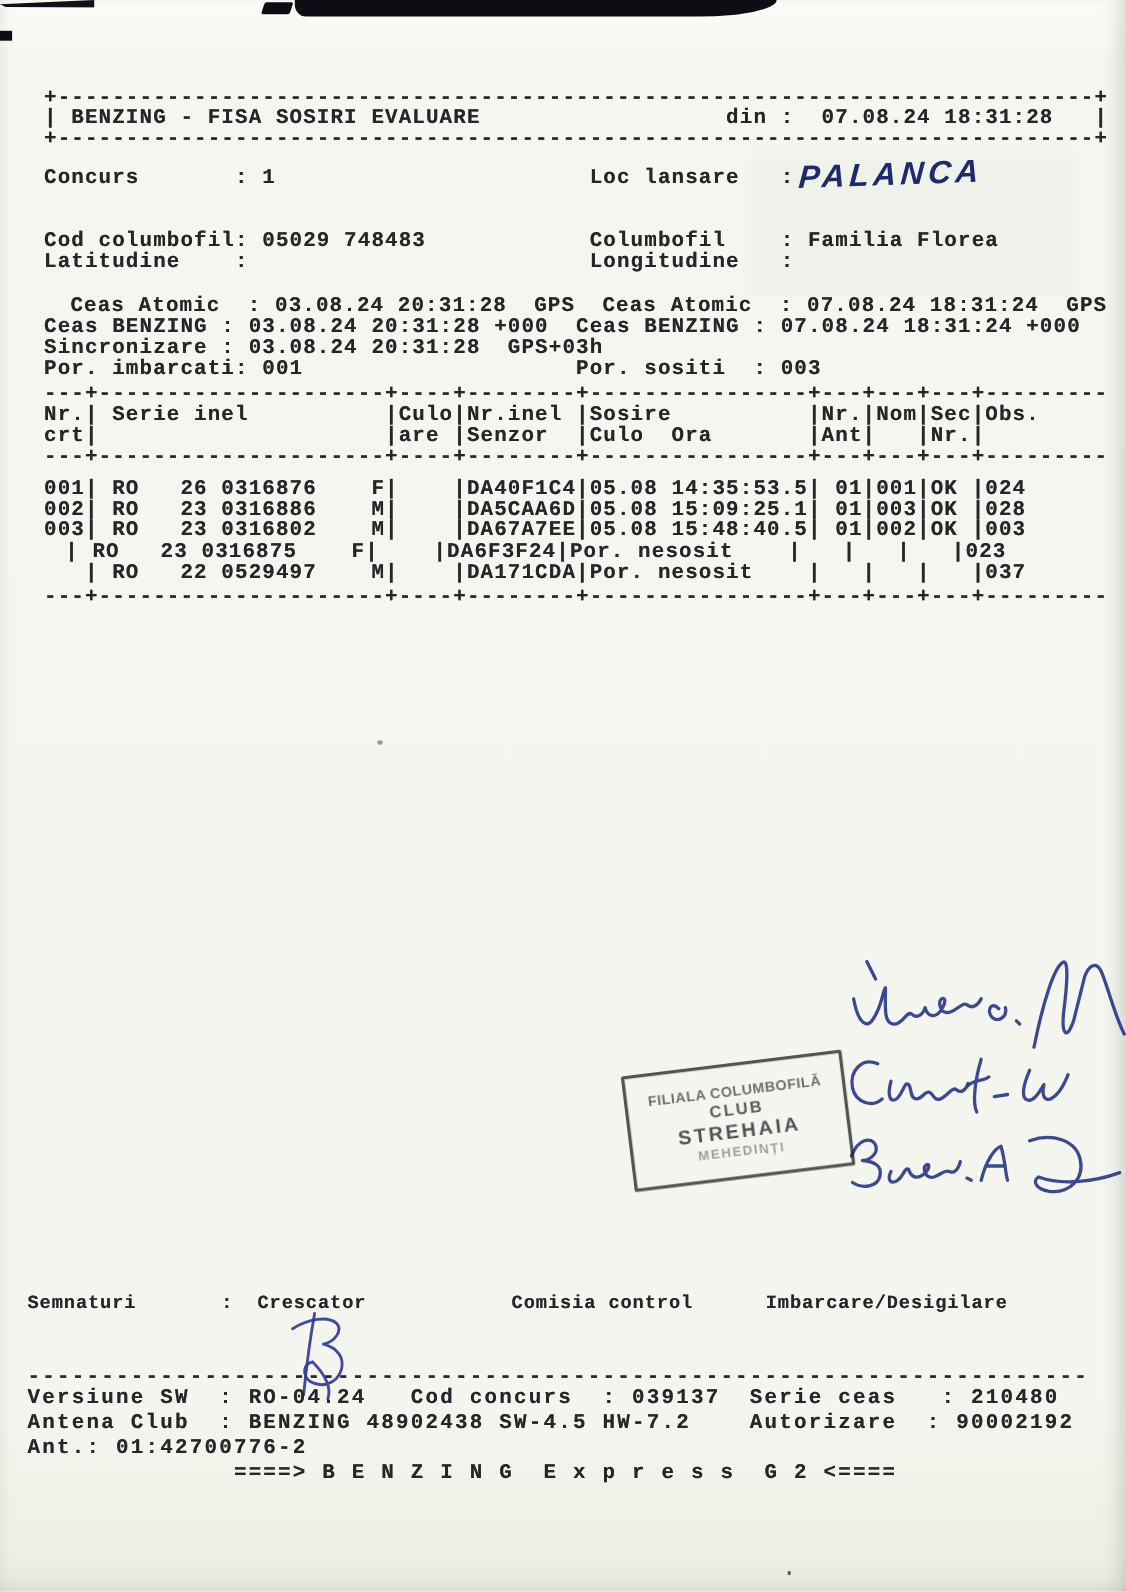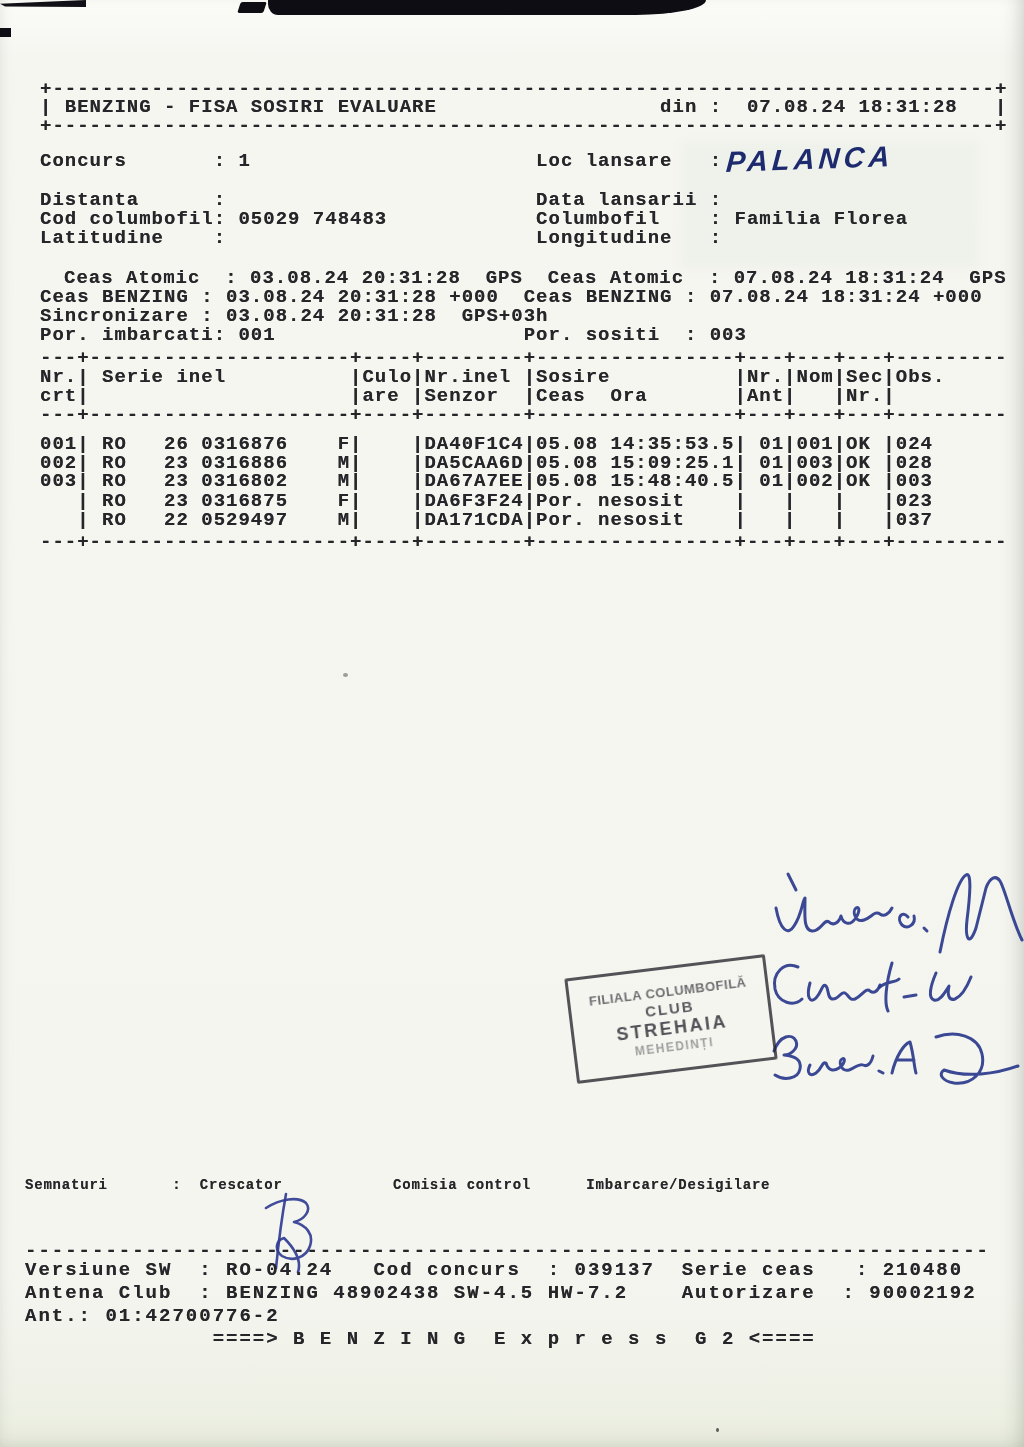--- a/index.html
+++ b/index.html
@@ -16,21 +16,21 @@
                inset 10px 0 14px -12px rgba(200,200,195,.5);
   }
   .doc-line{
     position:absolute;white-space:pre;
     font-family:"Liberation Mono","DejaVu Sans Mono",monospace;
     font-weight:700;color:#26262a;
     font-size:19px;line-height:19px;letter-spacing:1px;
     text-shadow:0 0 .5px rgba(38,38,42,.65);
   }
   .foot{font-size:19px;letter-spacing:2px;}
-  .sem-line{font-size:14px;letter-spacing:0.8px;}
+  .sem-line{font-size:17px;letter-spacing:0.8px;}
   
   .art{position:absolute;background:#0d0d13;}
   .art-blob{left:268px;top:0;width:438px;height:15px;border-radius:0 0 70px 10px / 0 0 15px 11px;}
   .art-wedge{left:150px;top:5px;width:86px;height:7px;background:#101016;
     clip-path:polygon(0 55%,100% 0,100% 100%,6% 92%);}
   .art-chip{left:239px;top:2px;width:26px;height:11px;border-radius:2px;transform:skewX(-18deg);}
   .art-edge{left:0;top:28px;width:11px;height:9px;}
   .dot{position:absolute;border-radius:50%;}
   
   .hand-loc{
@@ -68,37 +68,36 @@
   <div class="art art-edge"></div>
   <div class="ghost" style="left:680px;top:140px;width:300px;height:130px;"></div>
   <div class="dot" style="left:343px;top:673px;width:5px;height:4px;background:#9b9b97;"></div>
   <div class="dot" style="left:716px;top:1428px;width:3px;height:4px;background:#5a5a58;"></div>
 
   <div class="doc-line" style="left:40px;top:80px;">+----------------------------------------------------------------------------+</div>
   <div class="doc-line" style="left:40px;top:98px;">| BENZING - FISA SOSIRI EVALUARE                  din :  07.08.24 18:31:28   |</div>
   <div class="doc-line" style="left:40px;top:117px;">+----------------------------------------------------------------------------+</div>
 
   <div class="doc-line" style="left:40px;top:152px;">Concurs       : 1                       Loc lansare   :</div>
-  <div class="doc-line" style="left:40px;top:191px;">Distanta      :                         Data lansarii :</div>
   <div class="doc-line" style="left:40px;top:210px;">Cod columbofil: 05029 748483            Columbofil    : Familia Florea</div>
   <div class="doc-line" style="left:40px;top:229px;">Latitudine    :                         Longitudine   :</div>
 
   <div class="doc-line" style="left:40px;top:269px;margin-left:24px;">Ceas Atomic  : 03.08.24 20:31:28  GPS  Ceas Atomic  : 07.08.24 18:31:24  GPS</div>
   <div class="doc-line" style="left:40px;top:288px;">Ceas BENZING : 03.08.24 20:31:28 +000  Ceas BENZING : 07.08.24 18:31:24 +000</div>
   <div class="doc-line" style="left:40px;top:307px;">Sincronizare : 03.08.24 20:31:28  GPS+03h</div>
   <div class="doc-line" style="left:40px;top:326px;">Por. imbarcati: 001                    Por. sositi  : 003</div>
 
   <div class="doc-line" style="left:40px;top:349px;">---+---------------------+----+--------+----------------+---+---+---+---------</div>
   <div class="doc-line" style="left:40px;top:368px;">Nr.| Serie inel          |Culo|Nr.inel |Sosire          |Nr.|Nom|Sec|Obs.</div>
-  <div class="doc-line" style="left:40px;top:387px;">crt|                     |are |Senzor  |Ceas  Ora       |Ant|   |Nr.|</div>
+  <div class="doc-line" style="left:40px;top:387px;">crt|                     |are |Senzor  |Culo  Ora       |Ant|   |Nr.|</div>
   <div class="doc-line" style="left:40px;top:406px;">---+---------------------+----+--------+----------------+---+---+---+---------</div>
   <div class="doc-line" style="left:40px;top:435px;">001| RO   26 0316876    F|    |DA40F1C4|05.08 14:35:53.5| 01|001|OK |024</div>
   <div class="doc-line" style="left:40px;top:454px;">002| RO   23 0316886    M|    |DA5CAA6D|05.08 15:09:25.1| 01|003|OK |028</div>
   <div class="doc-line" style="left:40px;top:472px;">003| RO   23 0316802    M|    |DA67A7EE|05.08 15:48:40.5| 01|002|OK |003</div>
-  <div class="doc-line" style="left:40px;top:492px;">   | RO   23 0316875    F|    |DA6F3F24|Por. nesosit    |   |   |   |023</div>
+  <div class="doc-line" style="left:22px;top:492px;">   | RO   23 0316875    F|    |DA6F3F24|Por. nesosit    |   |   |   |023</div>
   <div class="doc-line" style="left:40px;top:511px;">   | RO   22 0529497    M|    |DA171CDA|Por. nesosit    |   |   |   |037</div>
   <div class="doc-line" style="left:40px;top:533px;">---+---------------------+----+--------+----------------+---+---+---+---------</div>
 
   <div class="hand-loc">PALANCA</div>
 
   <svg class="sig" style="left:772px;top:868px;" width="252" height="92" viewBox="0 0 252 92" aria-label="Vulpasun C.">
     <path d="M16,6 l8,16"></path>
     <path d="M4,40 C8,62 16,68 22,58 C30,46 30,34 33,30 C33,46 31,62 40,63 C49,64 52,50 57,54 C61,58 67,55 69,48 C71,56 78,58 83,51 C88,44 88,38 84,40 C80,43 83,55 92,52 C99,50 103,42 108,46 C112,49 117,46 120,40"></path>
     <path d="M136,49 C130,42 124,50 130,57 C136,62 144,56 142,48 M152,60 l3,3"></path>
     <path d="M168,84 C176,44 186,12 194,7 C200,3 198,28 195,52 C193,70 197,80 204,60 L214,20 C218,9 224,7 228,13 C233,21 240,52 250,72"></path>

